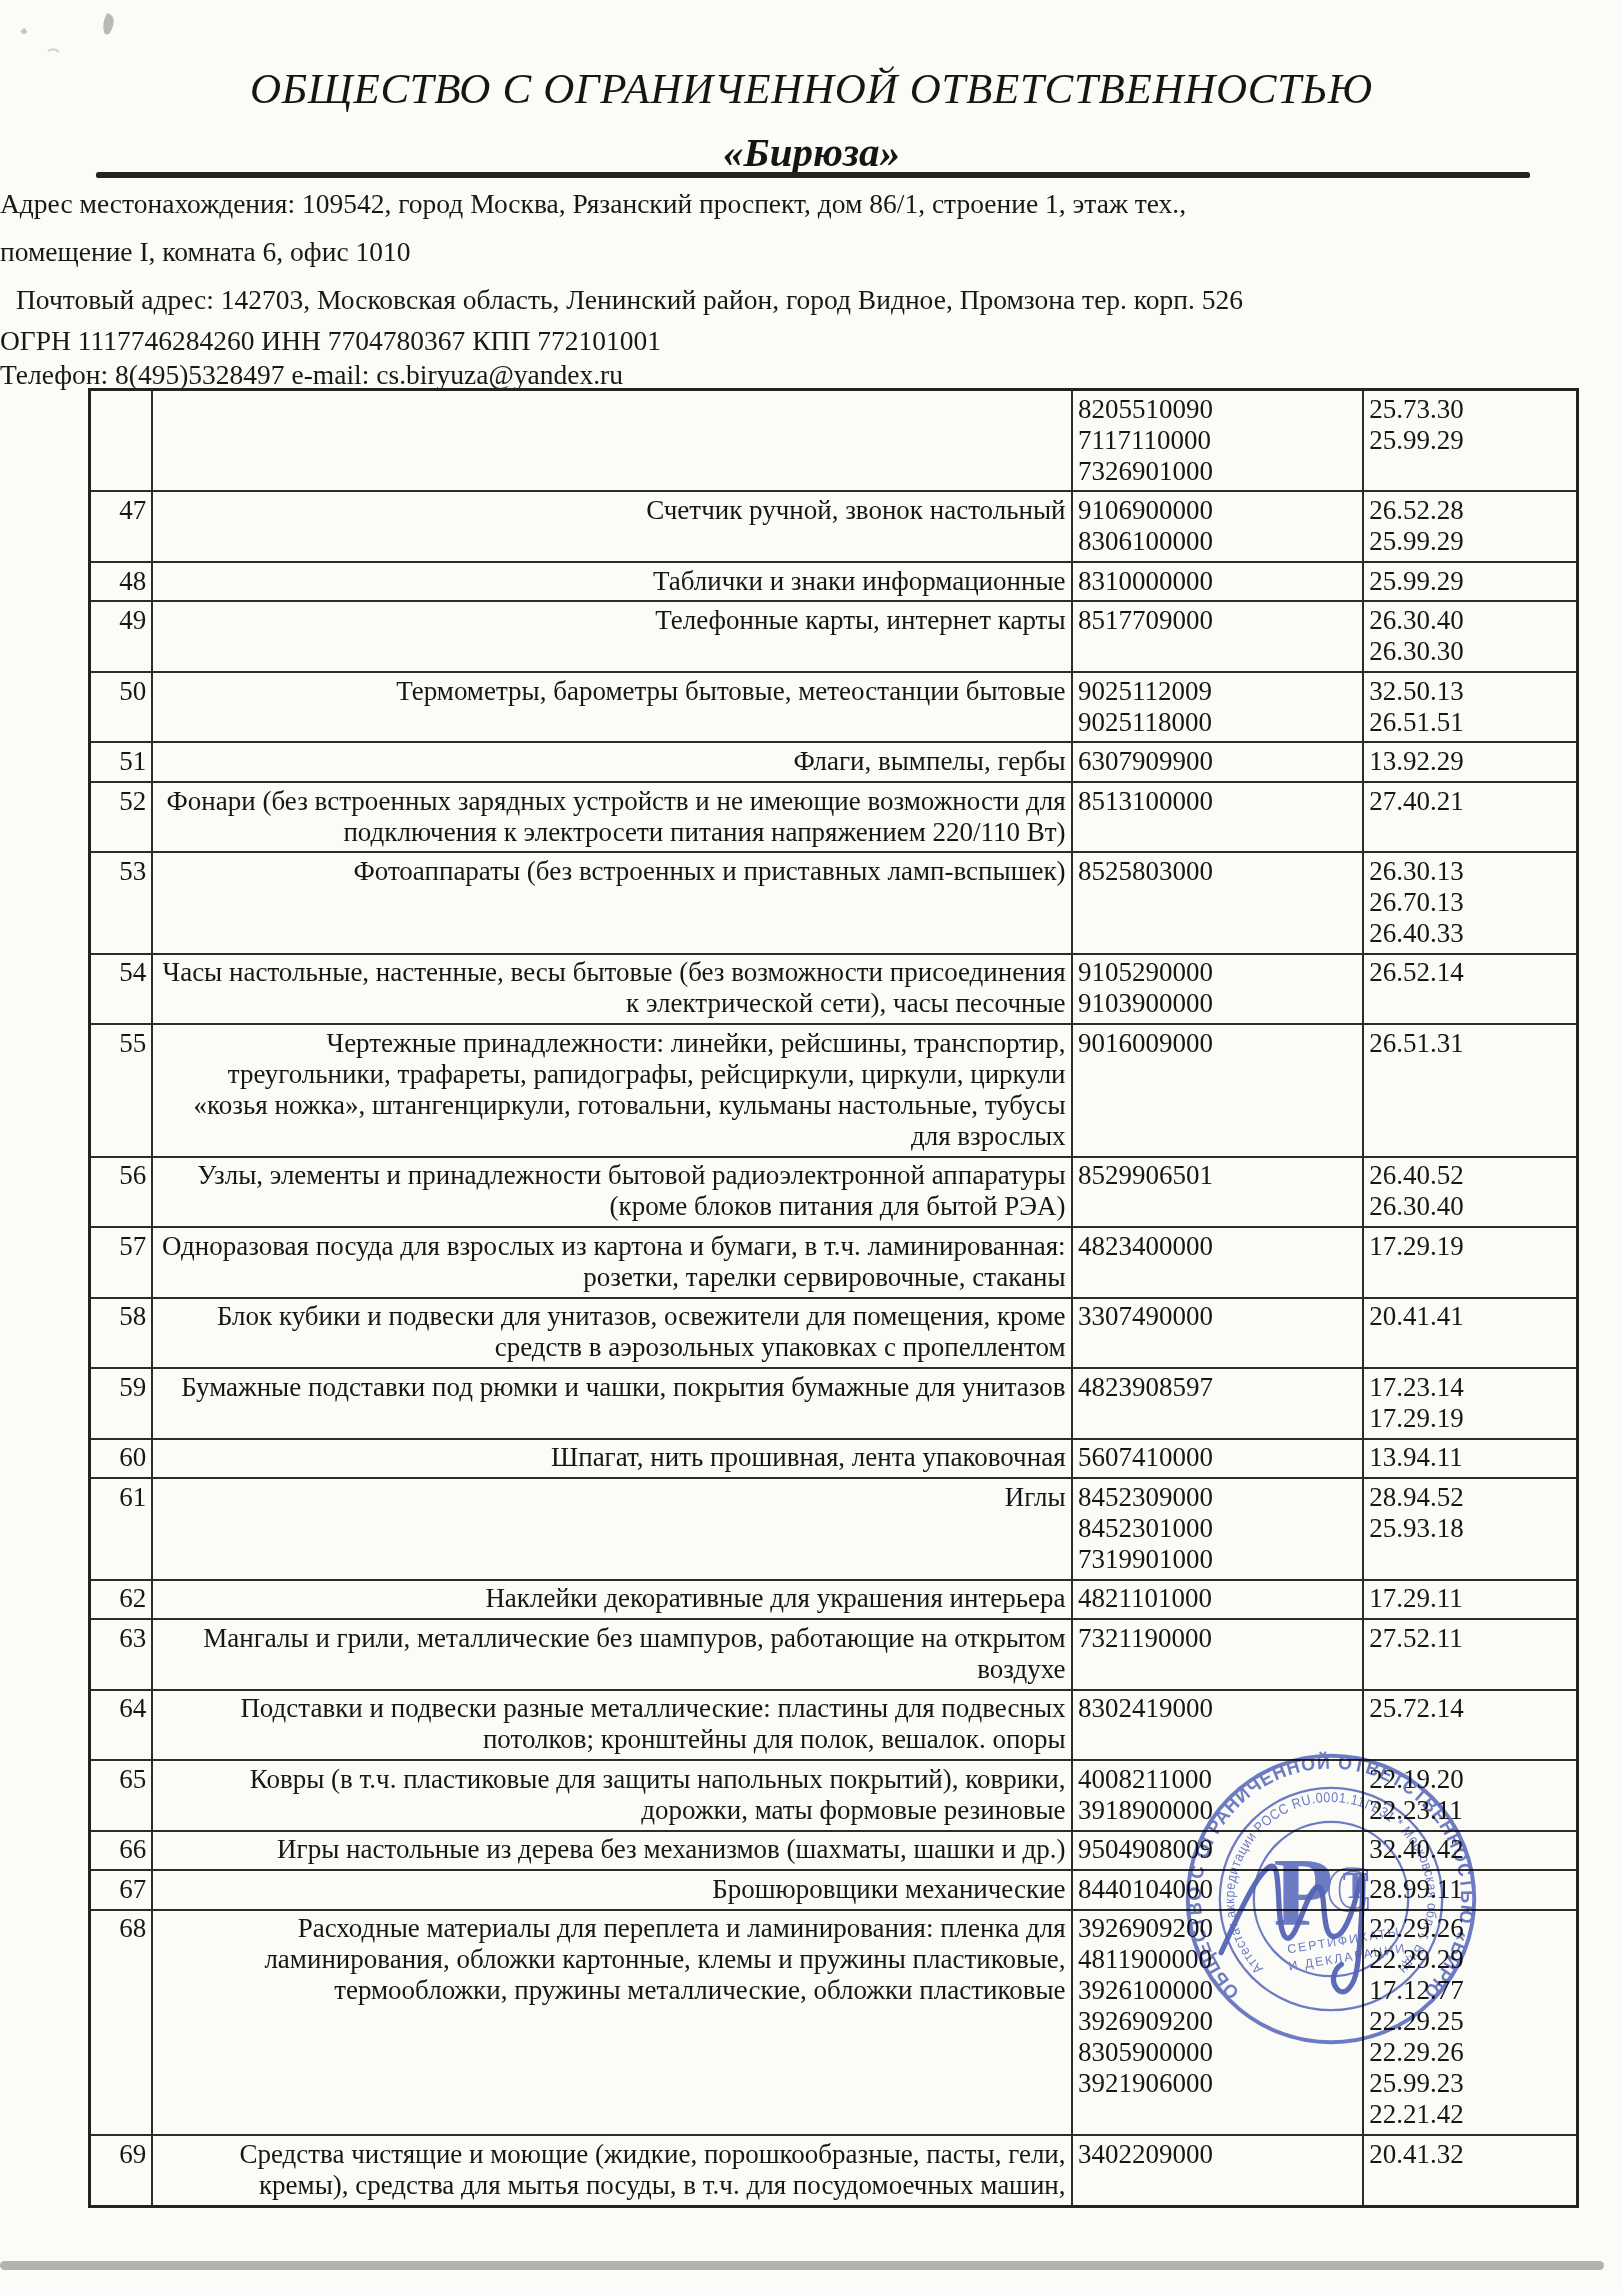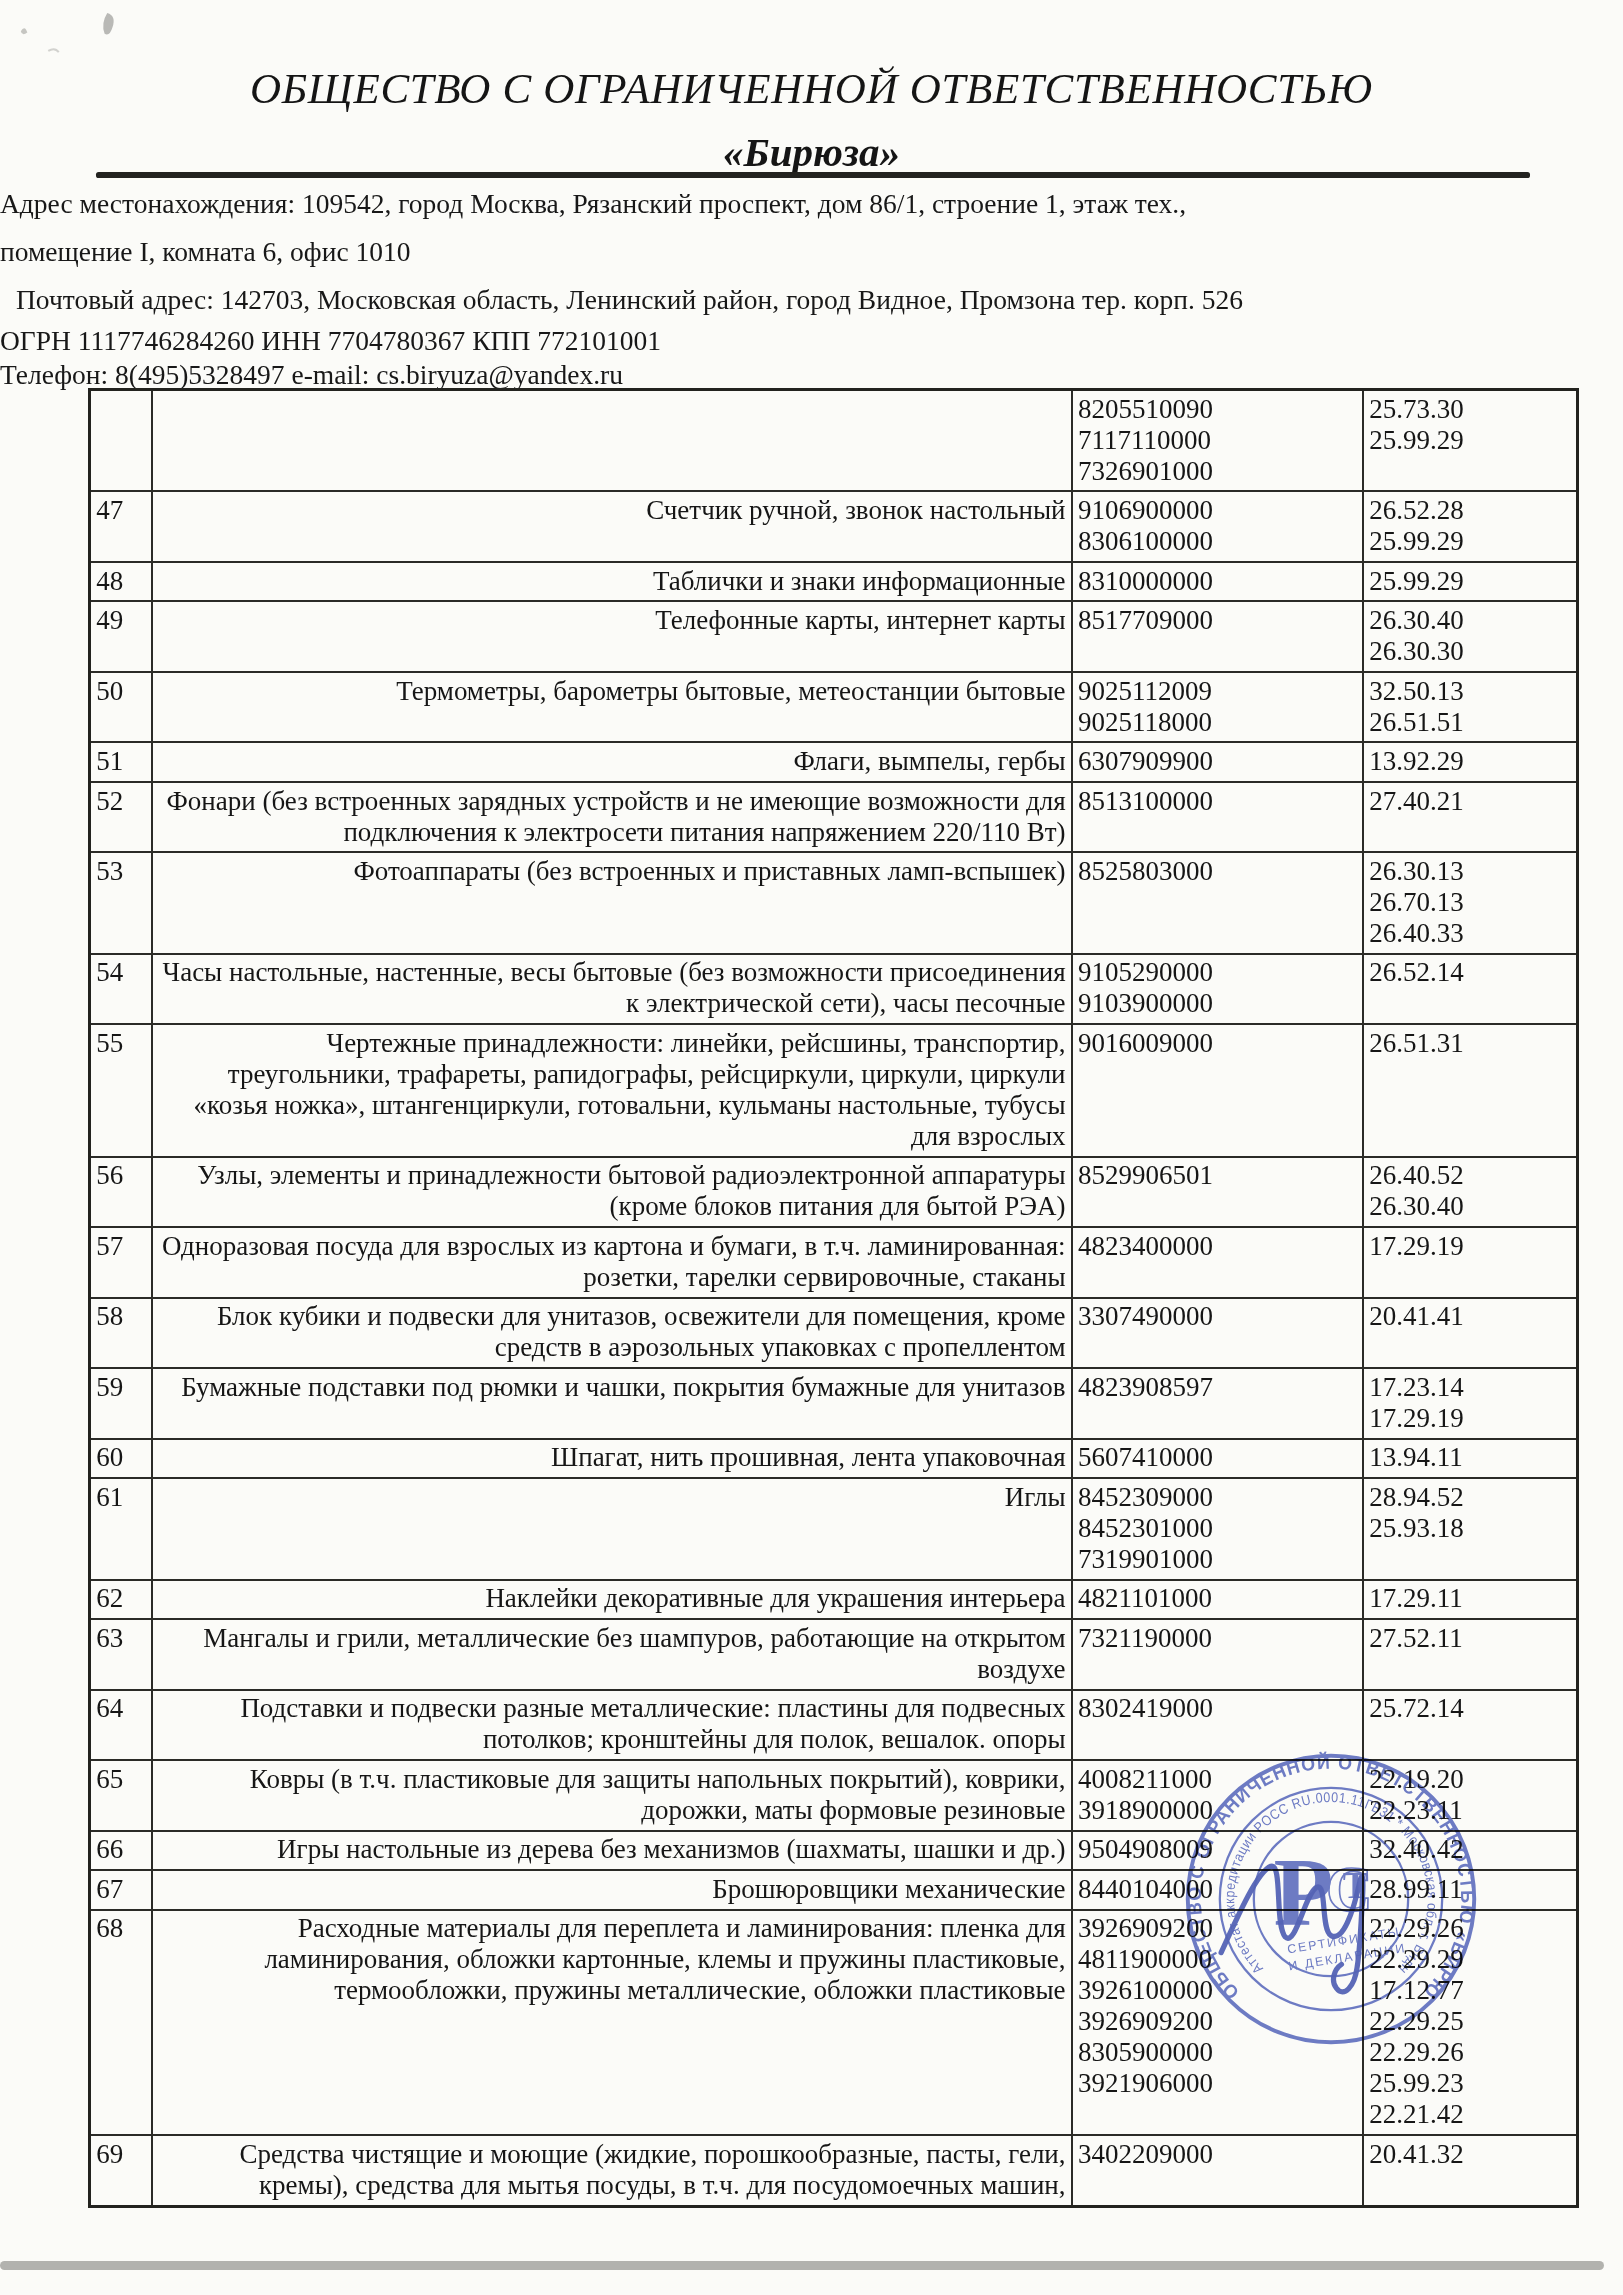--- a/index.html
+++ b/index.html
@@ -36,21 +36,21 @@
     position:absolute;left:88px;top:388px;width:1437px;
     border-collapse:collapse;table-layout:fixed;
     font-size:27px;line-height:31px;color:#161616;
   }
   table.goods{border:3.3px solid #23231f;}
   table.goods td{
     border:2px solid #2b2b27;border-top-width:2.6px;border-bottom-width:2.6px;
     vertical-align:top;padding:2.6px 5.2px 3.9px 5.2px;
     overflow:hidden;
   }
-  td.c-num{width:50px;text-align:left;padding-left:1.3px;padding-right:1.3px;}
+  td.c-num{width:50px;text-align:right;padding-left:1.3px;padding-right:1.3px;}
   td.c-desc{width:907px;padding-left:21px;padding-right:9.2px;text-align:right;}
   td.c-code{width:279px;padding-left:27.5px;}
   td.c-okpd{width:201px;padding-left:37px;margin-top:8px;}
   .ln{white-space:nowrap;}
   
   .stamp{
     position:absolute;left:1176px;top:1744px;width:310px;height:310px;
     mix-blend-mode:multiply;opacity:.88;z-index:5;pointer-events:none;
   }
   

